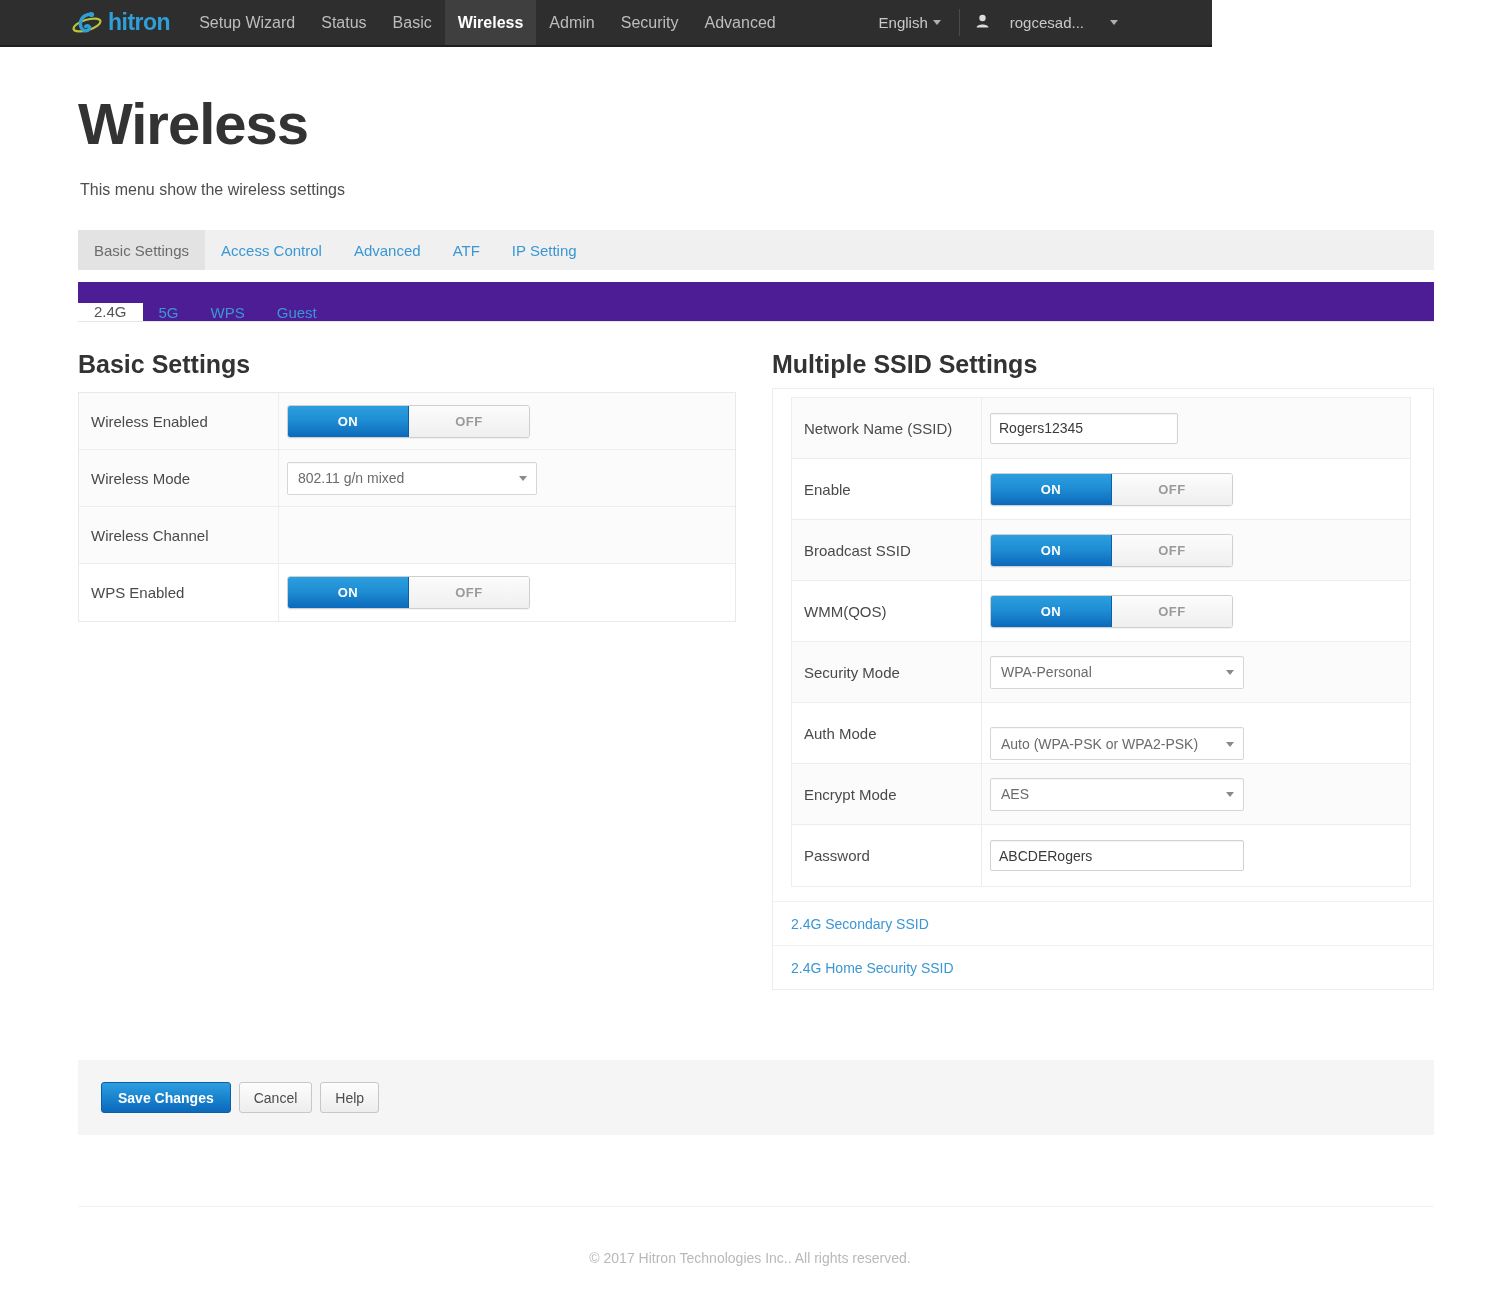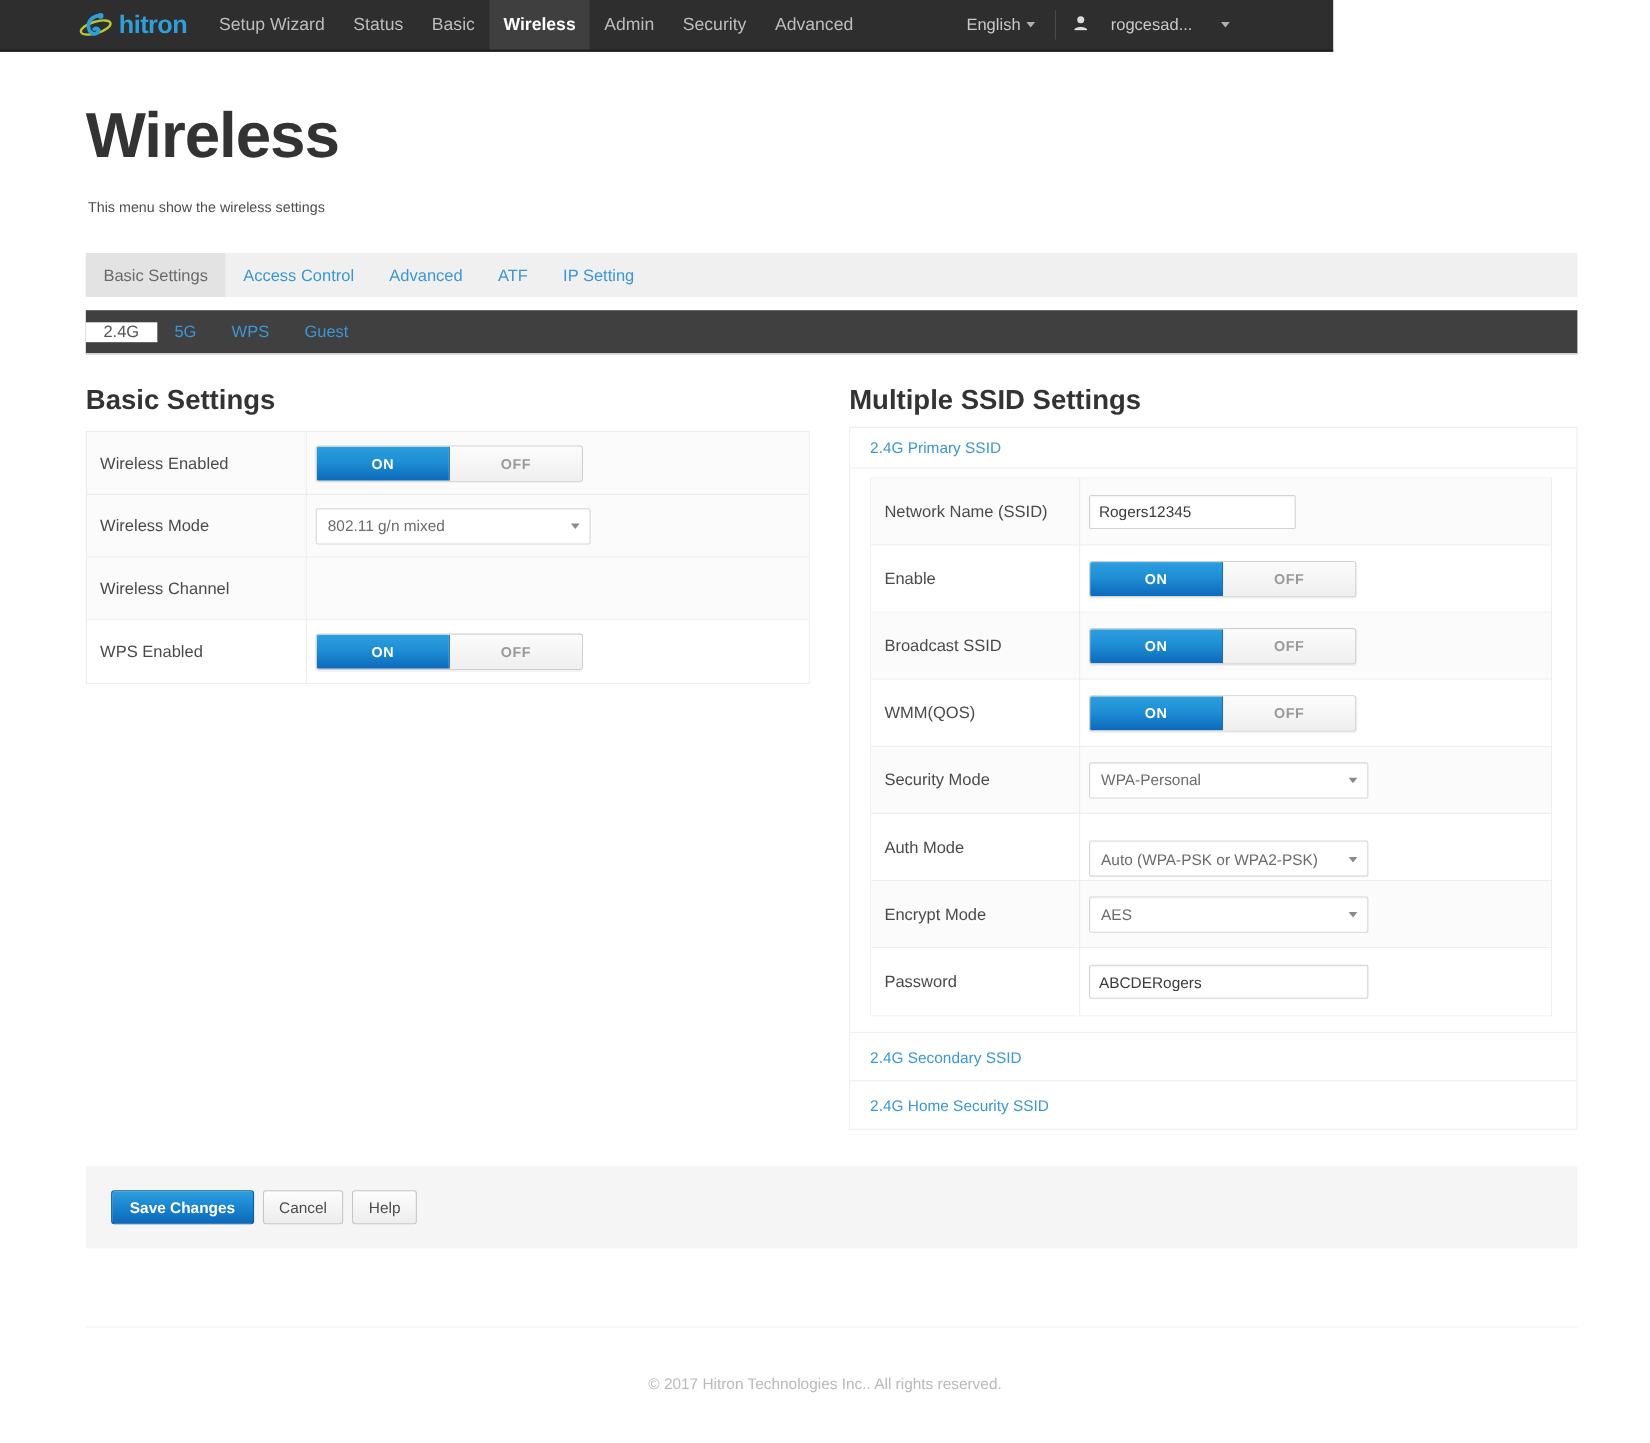--- a/index.html
+++ b/index.html
@@ -56,40 +56,40 @@
   .user-glyph { font-size: 14px; color: #d8d8d8; }
 
   
   .page-title {
     position: absolute; left: 78px; top: 95px;
     font-size: 58px; font-weight: bold; color: #333333;
     letter-spacing: -1px; line-height: 1;
   }
   .page-sub {
     position: absolute; left: 80px; top: 181px;
-    font-size: 13px; color: #4d4d4d;
+    font-size: 16px; color: #4d4d4d;
   }
 
   
   .tabstrip {
     position: absolute; left: 78px; top: 230px; width: 1356px; height: 40px;
     background: #f0f0f0;
     display: flex; align-items: stretch;
   }
   .tabstrip .tab {
     display: flex; align-items: center; padding: 0 16px;
     font-size: 15px; color: #3a97d4; cursor: pointer;
   }
   .tabstrip .tab.active { background: #e3e3e3; color: #6b6b6b; }
 
   .subtabstrip {
     position: absolute; left: 78px; top: 282px; width: 1356px; height: 40px;
-    background: #404040;
+    background: #4c1d95;
     border-bottom: 1px solid #e6e6e6;
-    display: flex; align-items: center;
+    display: flex; align-items: flex-end;
   }
   .subtabstrip .tab {
     display: flex; align-items: center; padding: 0 16px;
     font-size: 15px; color: #3a97d4; cursor: pointer;
   }
   .subtabstrip .tab.active {
     background: #ffffff; color: #555555;
     border-bottom: 1px solid #ffffff;
   }
 
@@ -333,21 +333,20 @@
       <div class="toggle">
         <div class="seg on-sel">ON</div>
         <div class="seg off-idle">OFF</div>
       </div>
     </div>
   </div>
 </div>
 
 <div class="panel-right">
 
-  <div class="acc-header">2.4G Primary SSID</div>
 
   <div class="acc-body">
     <div class="inner-table" style="position:relative;">
       <div class="vline" style="left:189px;"></div>
 
       <div class="row shade-a">
         <div class="row-label">Network Name (SSID)</div>
         <div class="row-ctl">
           <input class="textinput" type="text" value="Rogers12345" style="">
         </div>

